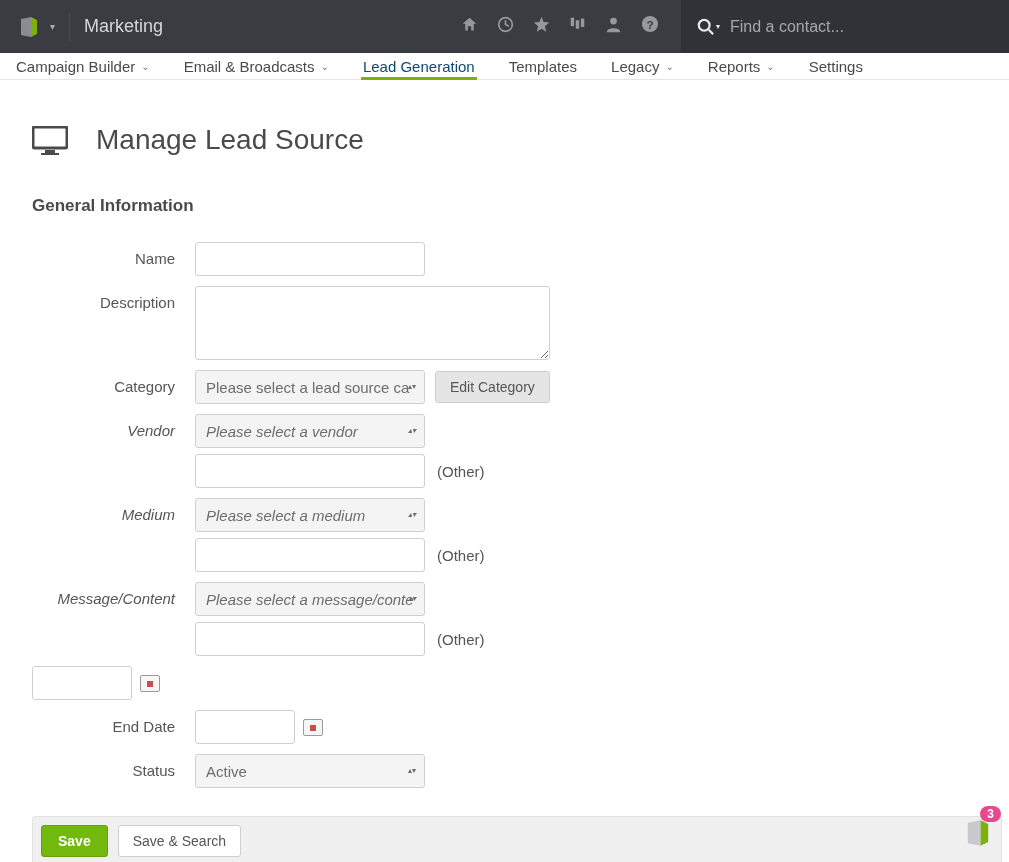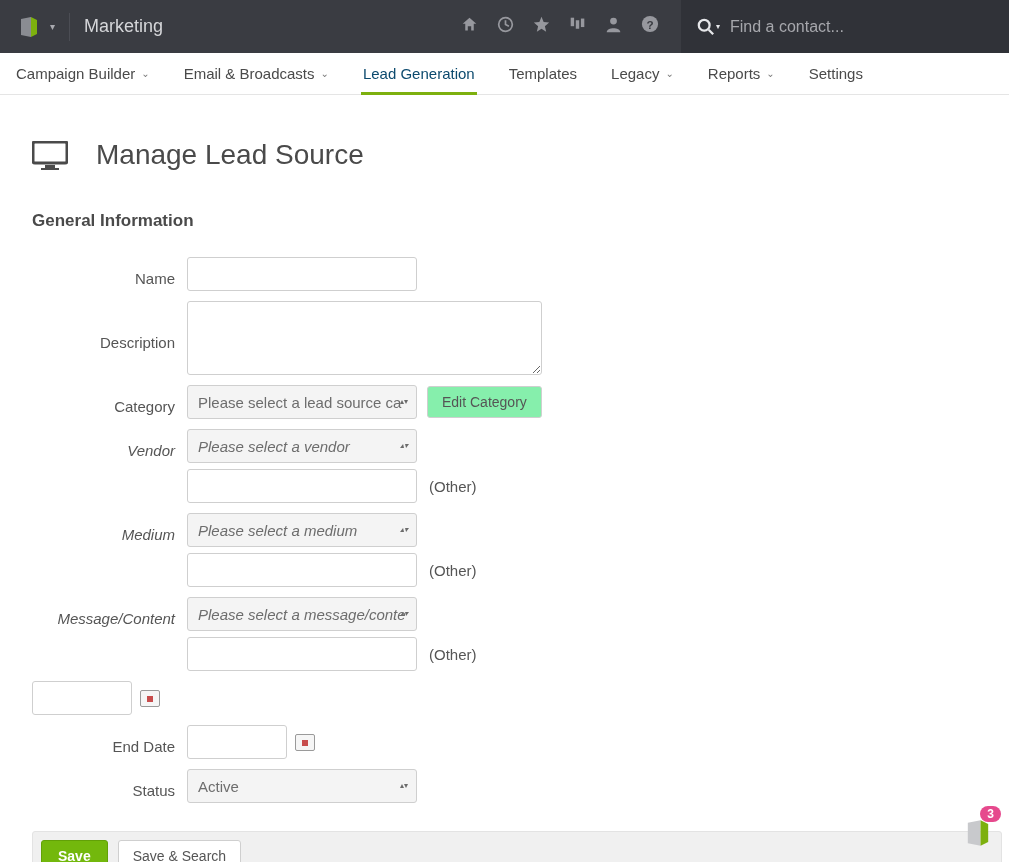--- a/index.html
+++ b/index.html
@@ -48,21 +48,21 @@
     background:transparent;
     border:none;
     outline:none;
     color:#e6e7ea;
     font-size:16px;
     flex:1;
   }
   .search-input::placeholder { color:#a6a7ac; }
   
   .subnav {
-    height:42px;
+    height:27px;
     border-bottom:1px solid #e5e5e5;
     display:flex;
     align-items:stretch;
     padding:0 16px;
     gap:34px;
     font-size:15px;
     color:#4a4a4a;
   }
   .subnav .navitem {
     display:flex;
@@ -92,21 +92,22 @@
   .section-title {
     font-size:17px;
     font-weight:700;
     color:#4a4a4a;
     margin-bottom:26px;
   }
   
   .form-row {
     display:flex;
     margin-bottom:10px;
-    align-items:center;
+    align-items:flex-start;
+    gap:8px;
   }
   .form-row.tight { margin-bottom:6px;font-style:italic;}
   .form-label {
     width:155px;
     text-align:right;
     padding-right:12px;
     padding-top:8px;
     font-size:15px;
     color:#555;
   }
@@ -148,21 +149,21 @@
       linear-gradient(#6d6d6d,#6d6d6d) no-repeat,
       linear-gradient(#6d6d6d,#6d6d6d) no-repeat;
     background:none;
   }
   .sel .updown {
     position:absolute; right:8px; top:50%; transform:translateY(-50%);
     display:flex; flex-direction:column; line-height:6px; font-size:8px; color:#6b6b6b;
   }
   .btn {
     border:1px solid #cfcfcf;
-    background:#86efac;
+    background:#e5e5e5;
     color:#555;
     border-radius:3px;
     height:32px;
     padding:0 14px;
     font-size:14px;
     cursor:pointer;
   }
   .other-label { color:#555; font-size:15px; padding-left:2px;}
   .datebox { display:flex; align-items:center; gap:8px;}
   .cal-icon {

